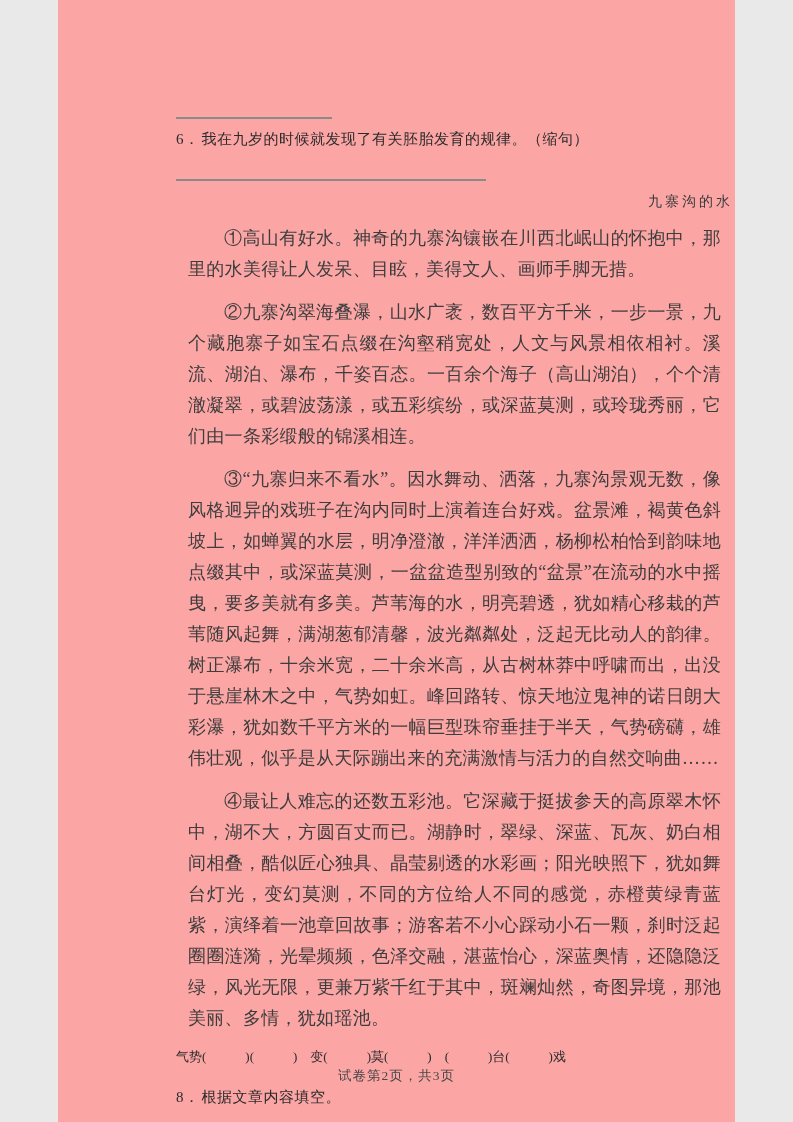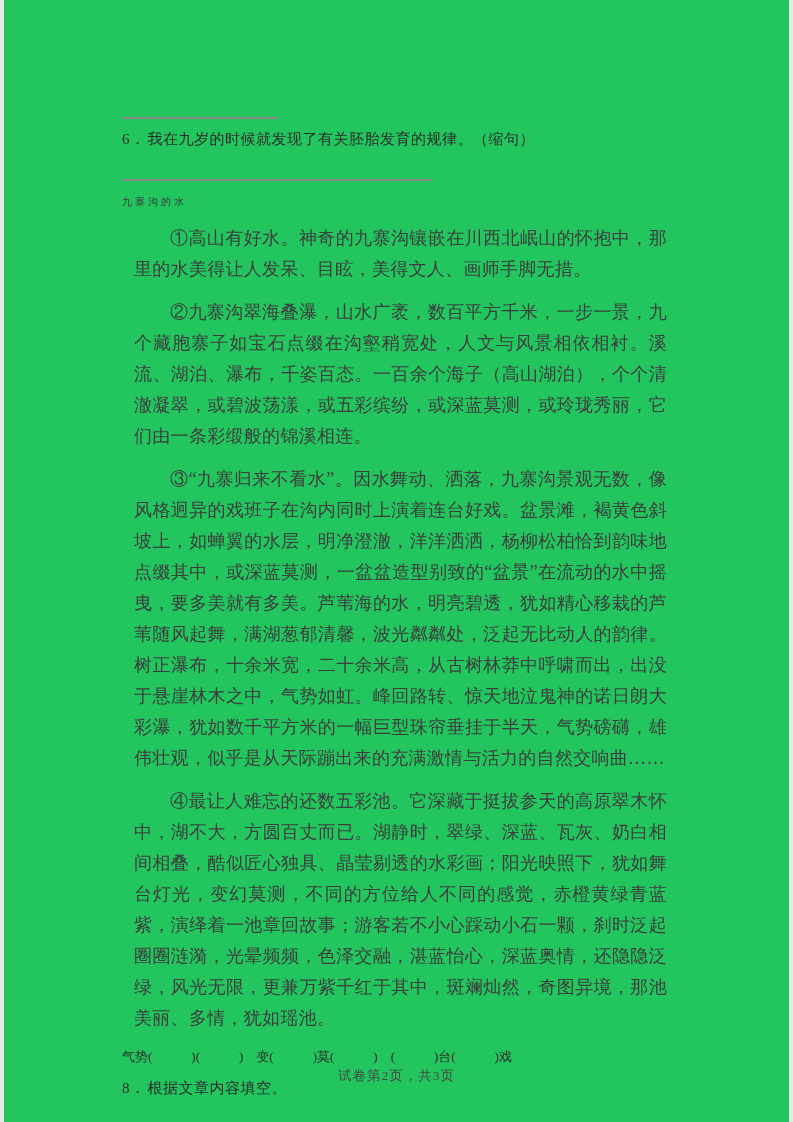--- a/index.html
+++ b/index.html
@@ -2,24 +2,24 @@
 <html><head>
 <meta charset="utf-8">
 <style>
   html, body {
     margin: 0;
     padding: 0;
     background: #e9e9e9;
   }
   .page {
     position: relative;
-    width: 785px;
+    width: 677px;
     height: 1122px;
     margin: 0 auto;
-    background: #22c55e;
+    background: #fca5a5;
     font-family: "Liberation Serif", "DejaVu Serif", serif;
     color: #2e2e2e;
     overflow: hidden;
     text-decoration: underline;
   }
   .content {
     position: absolute;
     left: 118px;
     top: 0;
     width: 557px;
@@ -52,24 +52,24 @@
     line-height: 22px;
     font-weight: bold;
     color: #1f1f1f;
     letter-spacing: 0.5px;
   }
   .instruction {
     margin: 8px 0 0 0;
   }
   .passage-title {
     margin: 10px 0 0 0;
-    font-size: 10px;
+    font-size: 14px;
     line-height: 22px;
     font-weight: normal;
-    text-align: left;
+    text-align: right;
     color: #3a3a3a;
     letter-spacing: 3px;
   }
   .passage-para {
     margin: 12px;
     font-size: 18px;
     line-height: 31px;
     text-align: justify;
     text-indent: 2em;
     color: #3d3d3d;
@@ -79,21 +79,21 @@
     margin-top: 10px;
   }
   .q7 { margin-top: 6px; }
   .blanks {
     margin: 8px 0 0 0;
     font-size: 13px;
     line-height: 22px;
     color: #2b2b2b;
     white-space: pre;
   }
-  .q8 { margin-top: 9px; }
+  .q8 { margin-top: 18px; }
   .footer {
     position: absolute;
     left: 0;
     right: 0;
     top: 1066px;
     text-align: center;
     font-size: 13.5px;
     line-height: 20px;
     color: #474747;
     letter-spacing: 1px;

